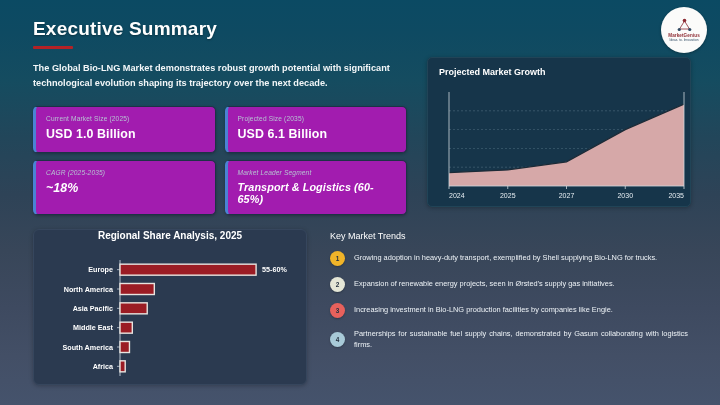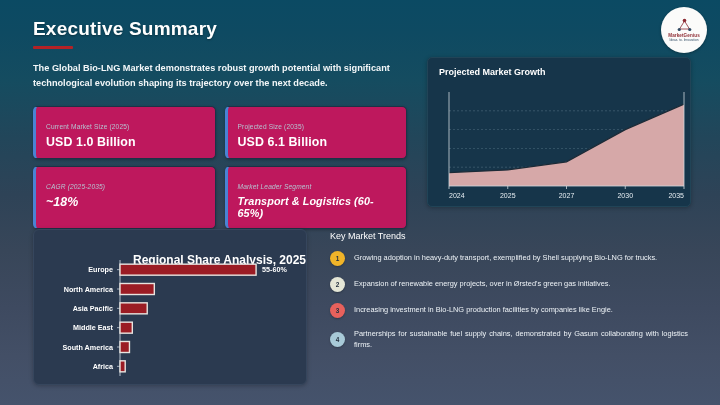--- a/index.html
+++ b/index.html
@@ -79,25 +79,25 @@
   
   .kpi-grid {
     position: absolute;
     left: 33px; top: 106px;
     width: 374px;
   }
   .kpi-row { display: flex; gap: 9px; }
   .kpi-row + .kpi-row { margin-top: 7px; font-style: italic; }
   .kpi-card {
     flex: 1 1 0;
-    background: #be185d;
+    background: #a21caf;
     border: 1px solid #1d3246;
     border-left: 3px solid #4a83d4;
     border-radius: 5px;
-    padding: 16px 10px 9px 10px;
+    padding: 8px 10px 9px 10px;
     min-height: 47px;
     box-shadow: 0 1px 3px rgba(0,0,0,.28);
   }
   .kpi-label {
     font-size: 6.6px;
     color: #b6c4d2;
     letter-spacing: .15px;
     margin-bottom: 5px;
   }
   .kpi-value {
@@ -128,23 +128,23 @@
   .region-panel {
     position: absolute;
     left: 33px; top: 229px;
     width: 274px; height: 156px;
     background: #2b3a50;
     border: 1px solid #36465d;
     border-radius: 6px;
     box-shadow: 0 1px 4px rgba(0,0,0,.25);
   }
   .region-title {
-    position: absolute; top: 23px; left: 0; width: 100%;
-    text-align: right;
-    font-size: 12px; font-weight: bold; color: #ffffff;
+    position: absolute; top: 0; left: 0; width: 100%;
+    text-align: center;
+    font-size: 10px; font-weight: bold; color: #ffffff;
   }
   .region-chart { position: absolute; left: 0; top: 24px; width: 274px; height: 130px; }
 
   
   .trends {
     position: absolute;
     left: 330px; top: 231px;
     width: 362px;
   }
   .trends-title {
@@ -272,21 +272,21 @@
 
   <div class="trends">
     <div class="trends-title">Key Market Trends</div>
     <div id="trend-list">
         <div class="trend-item">
           <div class="trend-badge" style="background: rgb(240, 180, 41);">1</div>
           <div class="trend-text">Growing adoption in heavy-duty transport, exemplified by Shell supplying Bio-LNG for trucks.</div>
         </div>
         <div class="trend-item">
           <div class="trend-badge" style="background: rgb(228, 230, 214);">2</div>
-          <div class="trend-text">Expansion of renewable energy projects, over in Ørsted's green gas initiatives.</div>
+          <div class="trend-text">Expansion of renewable energy projects, seen in Ørsted's supply gas initiatives.</div>
         </div>
         <div class="trend-item">
           <div class="trend-badge" style="background: rgb(232, 97, 92);">3</div>
           <div class="trend-text">Increasing investment in Bio-LNG production  facilities by companies like Engie.</div>
         </div>
         <div class="trend-item">
           <div class="trend-badge" style="background: rgb(168, 202, 216);">4</div>
           <div class="trend-text">Partnerships for sustainable fuel supply chains, demonstrated by Gasum collaborating with logistics firms.</div>
         </div>
       </div>

